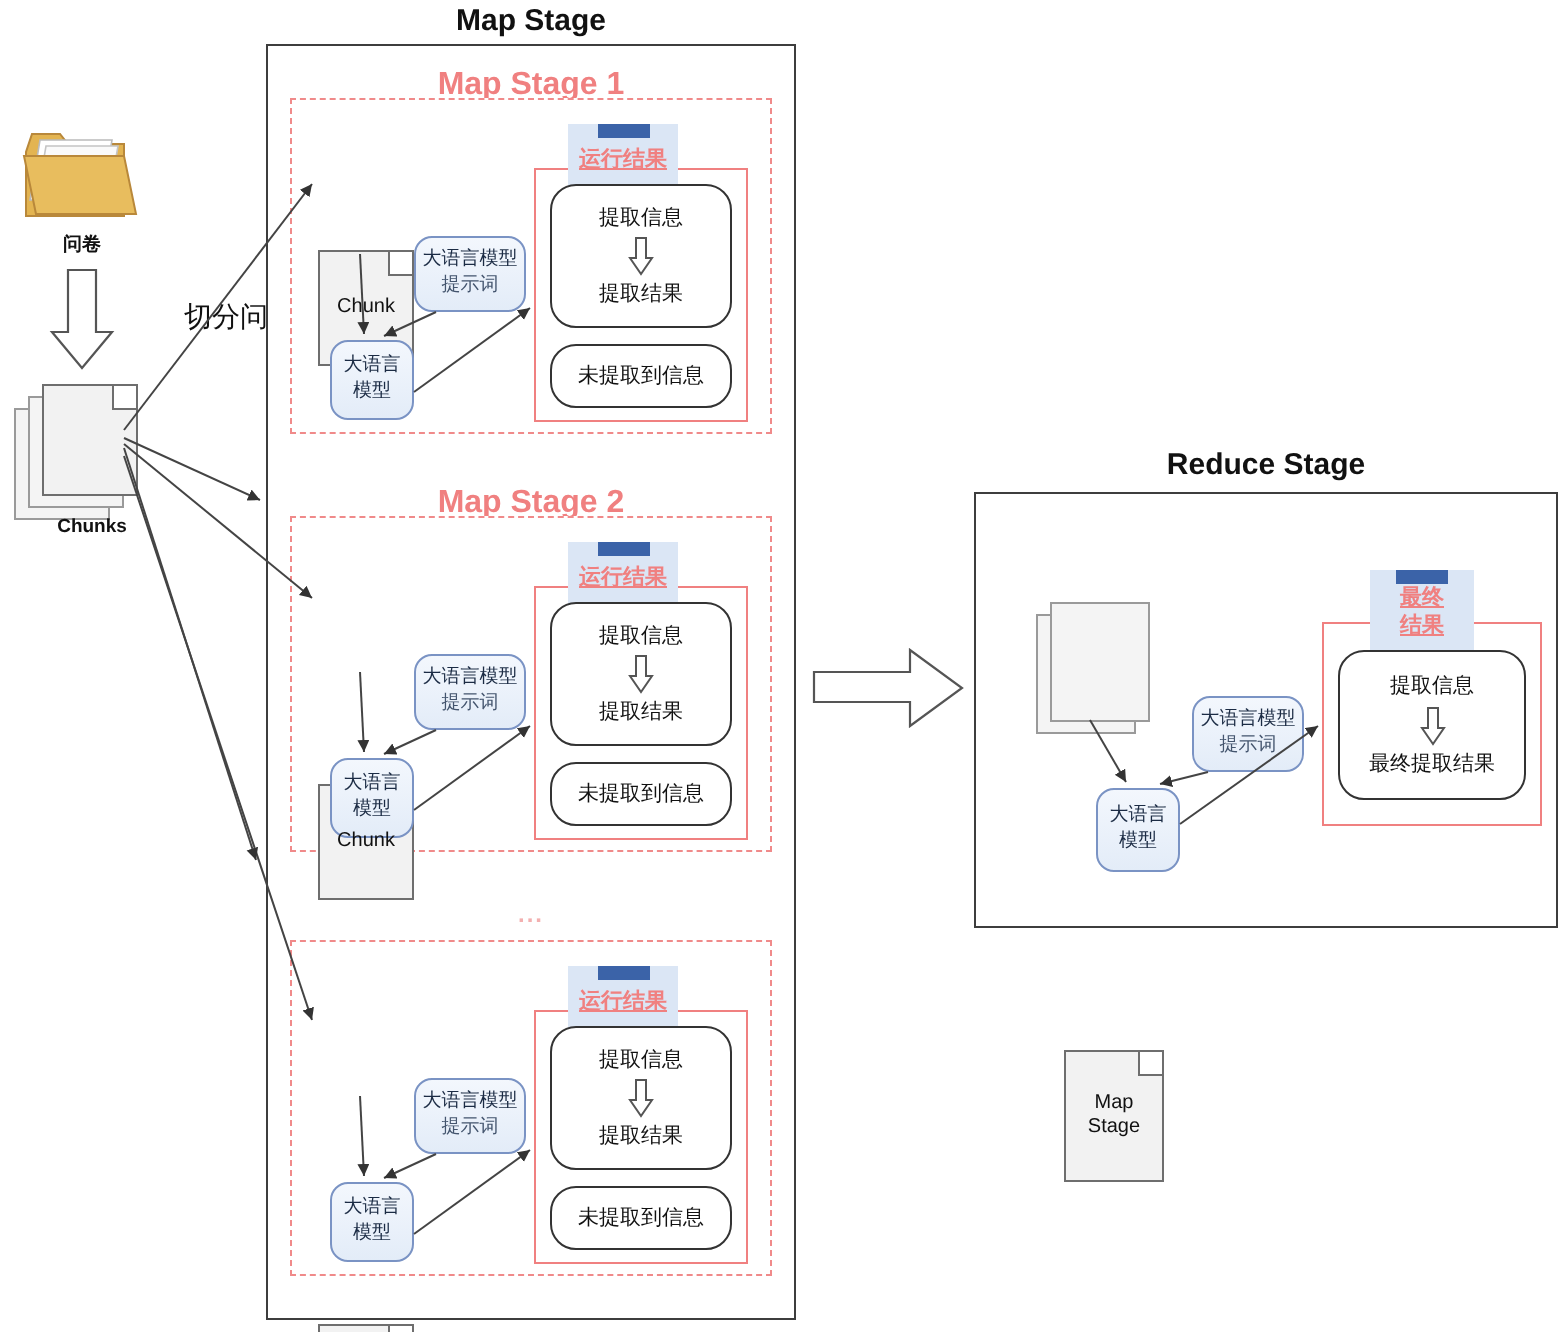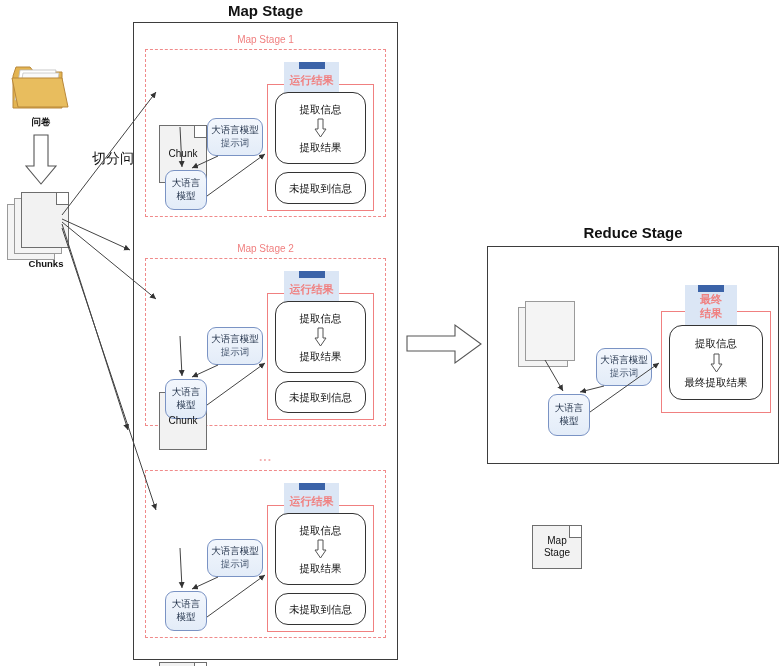--- a/index.html
+++ b/index.html
@@ -1,21 +1,21 @@
 <!DOCTYPE html>
 <html><head>
 <meta charset="utf-8">
 <style>
   html,body{margin:0;padding:0;background:#ffffff;}
   body{width:782px;height:666px;position:relative;overflow:hidden;
        font-family:"Liberation Sans","DejaVu Sans",sans-serif;color:#111;}
 
   .abs{position:absolute;}
   .ttl{font-weight:bold;font-size:15px;color:#111;text-align:center;white-space:nowrap;}
-  .stage-lbl{font-weight:normal;font-size:10px;color:#f08080;text-align:center;white-space:nowrap;}
+  .stage-lbl{font-weight:bold;font-size:16px;color:#f08080;text-align:center;white-space:nowrap;}
   .ellipsis{font-weight:bold;font-size:12px;color:#f3b0b0;text-align:center;letter-spacing:1px;}
 
   
   .outerbox{border:1.6px solid #3d3d3d;background:#fff;box-sizing:border-box;}
   
   .dashbox{border:1.4px dashed #f08a8a;background:#fff;box-sizing:border-box;}
   
   .redbox{border:1.4px solid #f08080;background:#fff;box-sizing:border-box;}
 
   
@@ -36,21 +36,21 @@
   .doc::after{content:"";position:absolute;top:0;right:0;width:11px;height:11px;
         background:#ffffff;border-left:1.1px solid #6e6e6e;border-bottom:1.1px solid #6e6e6e;}
   .doc span{font-size:10px;font-weight:normal;color:#111;line-height:1.2;z-index:2;white-space:nowrap;}
   .docback{box-sizing:border-box;border:1.1px solid #9a9a9a;background:#f4f4f4;}
 
   
   .note{box-sizing:border-box;background:#dbe6f5;display:flex;align-items:center;
         justify-content:center;flex-direction:column;}
   .note .tab{position:absolute;top:0;left:50%;transform:translateX(-50%);
         width:26px;height:7px;background:#3b63a8;}
-  .note span{font-size:11px;font-weight:bold;color:#f08080;line-height:1.25;white-space:nowrap;}
+  .note span{font-size:11px;font-weight:bold;color:#f08080;line-height:1.25;white-space:nowrap;text-decoration:underline;}
 
   
   .darrow{width:13px;height:20px;position:relative;margin:2px 0;}
   .darrow svg{display:block;}
 
   svg.lines{position:absolute;left:0;top:0;width:782px;height:666px;pointer-events:none;}
 
   .folder-lbl{font-size:9.5px;font-weight:bold;color:#111;text-align:center;white-space:nowrap;}
   .chunks-lbl{font-size:9.5px;font-weight:bold;color:#111;text-align:center;white-space:nowrap;}
   .split-lbl{font-size:14px;color:#111;white-space:nowrap;margin-left:30px;}
@@ -188,21 +188,21 @@
 <div class="abs" style="left:405px;top:322px;width:78px;height:44px;">
   <svg width="78" height="44" viewBox="0 0 78 44">
     <path d="M2 14 L50 14 L50 3 L76 22 L50 41 L50 29 L2 29 Z" fill="#ffffff" stroke="#555" stroke-width="1.1"></path>
   </svg>
 </div>
 
 <div class="abs outerbox" style="left:487px;top:246px;width:292px;height:218px;"></div>
 
 <div class="abs docback" style="left:518px;top:307px;width:50px;height:60px;"></div>
 <div class="abs docback" style="left:525px;top:301px;width:50px;height:60px;"></div>
-<div class="abs doc" style="left:532px;top:295px;width:50px;height:44px;text-align:right;">
+<div class="abs doc" style="left:532px;top:295px;width:50px;height:66px;text-align:right;">
   <span>Map</span>
   <span>Stage</span>
 </div>
 
 <div class="abs llm" style="left:596px;top:348px;width:56px;height:38px;">
   <span>大语言模型</span>
   <span class="sub">提示词</span>
 </div>
 <div class="abs llm" style="left:548px;top:394px;width:42px;height:42px;">
   <span>大语言</span>

